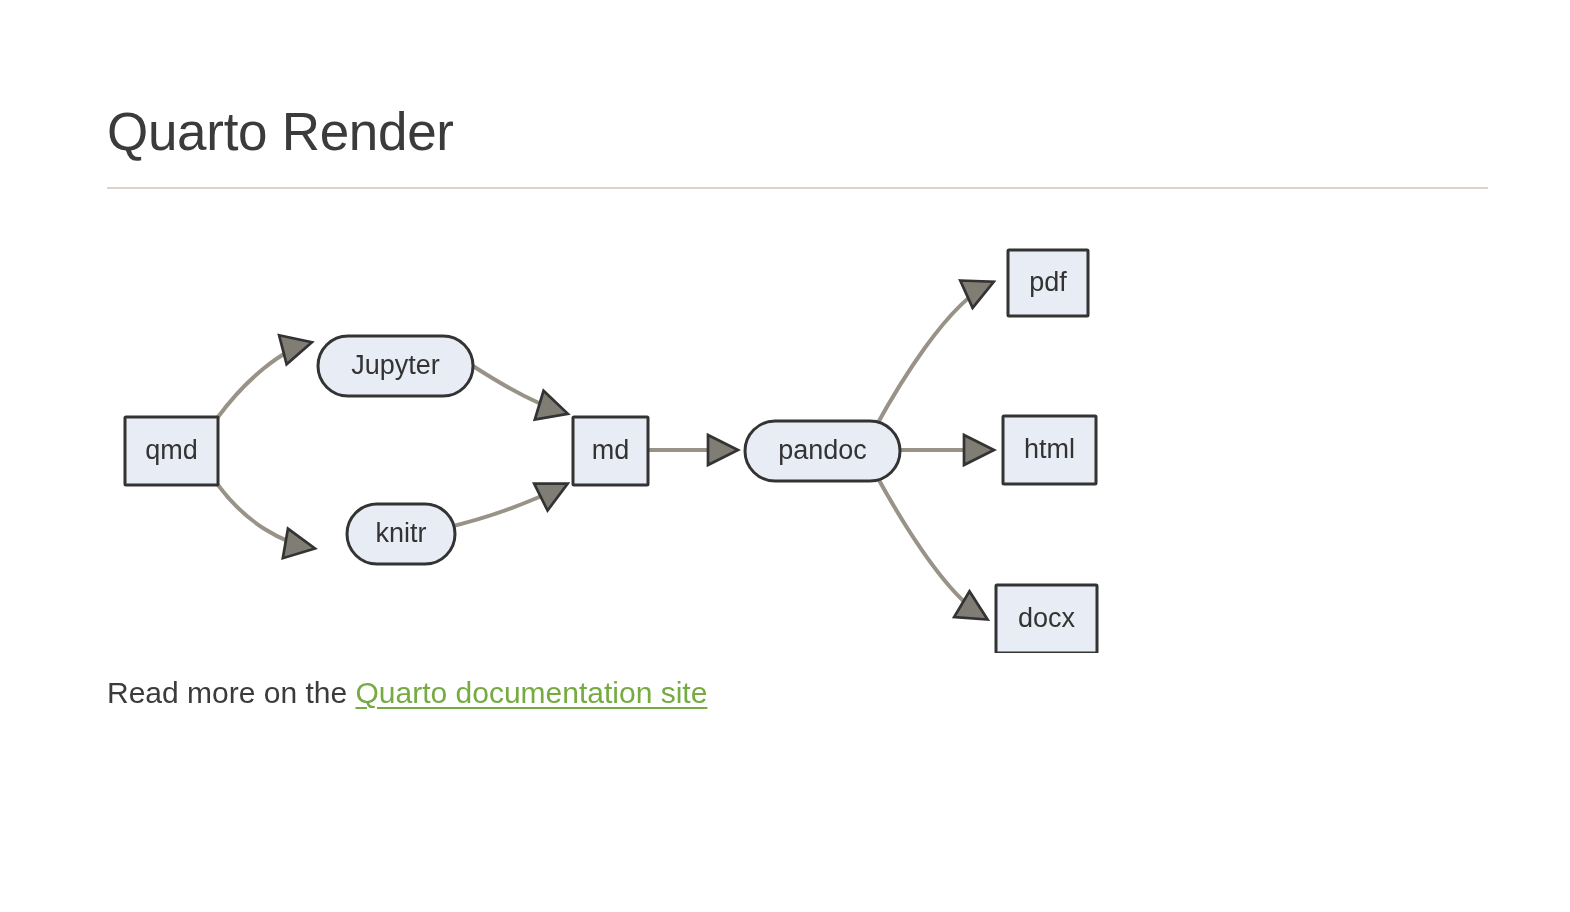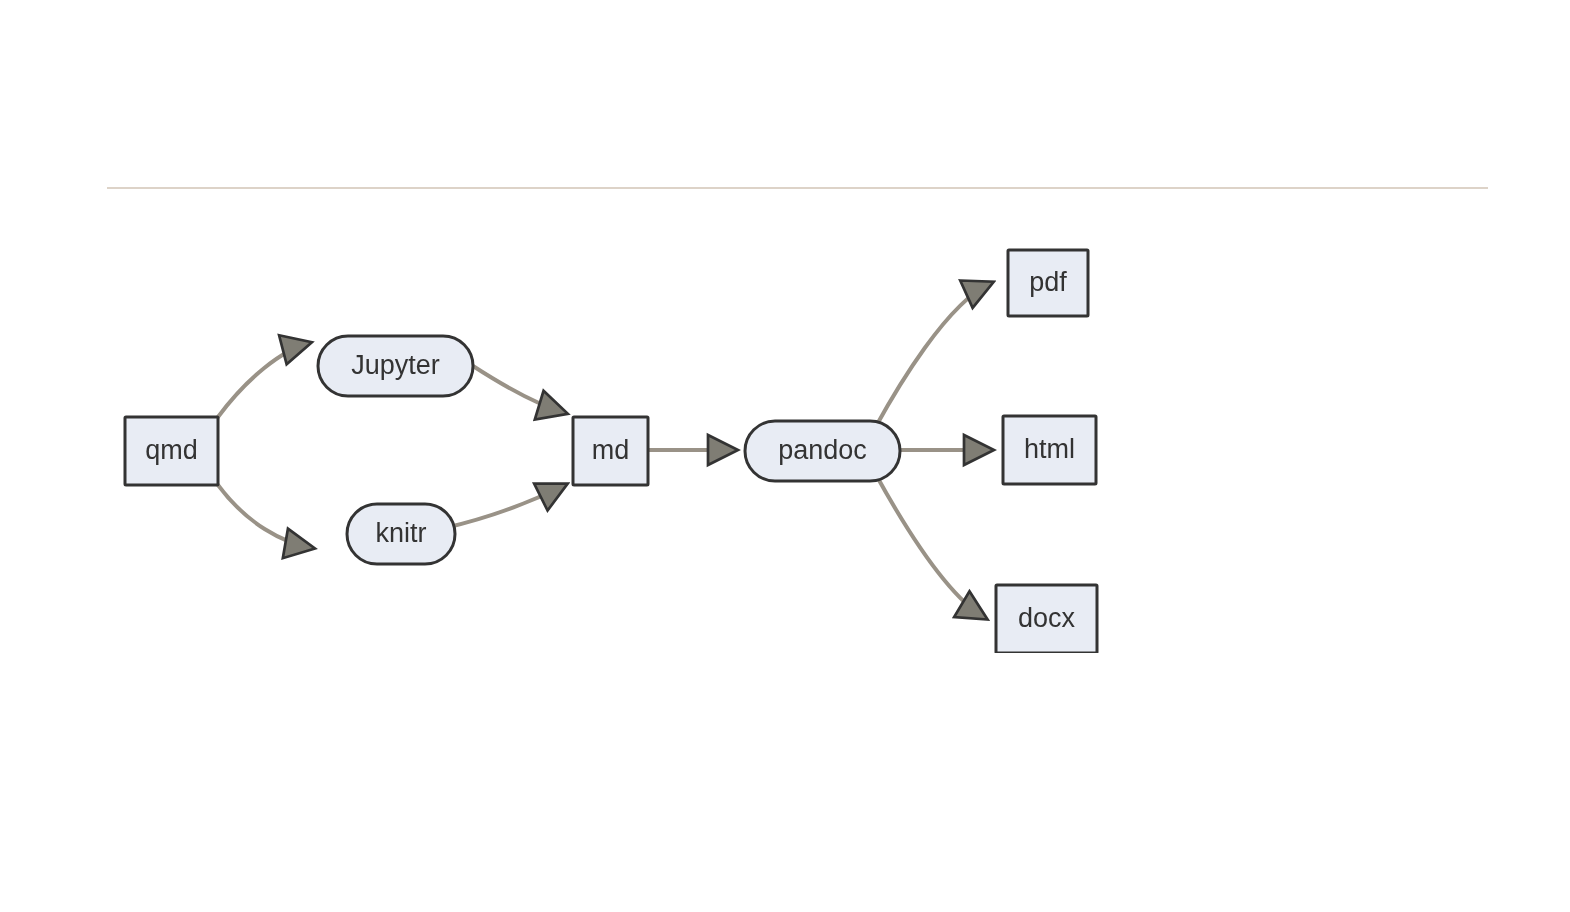--- a/index.html
+++ b/index.html
@@ -84,20 +84,21 @@
     text-decoration: underline;
     text-underline-offset: 4px;
     text-decoration-thickness: 2px;
   }
 </style>
 </head>
 <body>
 
 <div class="page">
 
+  <h1 class="page-title">Quarto Render</h1>
 
   <div class="title-rule"></div>
 
   <div class="diagram">
     <svg width="1040" height="425" viewBox="0 0 1040 425" xmlns="http://www.w3.org/2000/svg">
       <defs>
         <marker id="arw" viewBox="0 0 12 12" refX="10" refY="6" markerWidth="9" markerHeight="9" orient="auto-start-reverse">
           <path d="M 1 1 L 11 6 L 1 11 z" fill="#7f7d74" stroke="#333333" stroke-width="0.9"></path>
         </marker>
       </defs>
@@ -160,14 +161,15 @@
 
         <g>
           <rect x="889" y="357" width="101" height="68" rx="1" fill="#e8ecf4" stroke="#333333" stroke-width="3"></rect>
           <text class="node-label" x="939.5" y="392">docx</text>
         </g>
 
       </g>
     </svg>
   </div>
 
+  <p class="read-more"><span>Read more on the </span><a href="#">Quarto documentation site</a></p>
 
 </div>
 
 </body></html>

